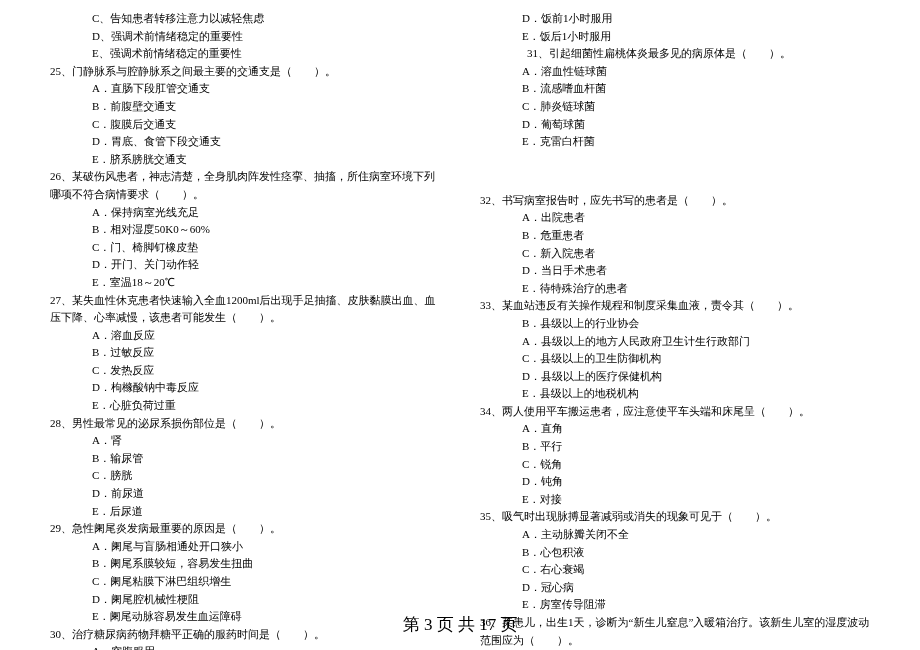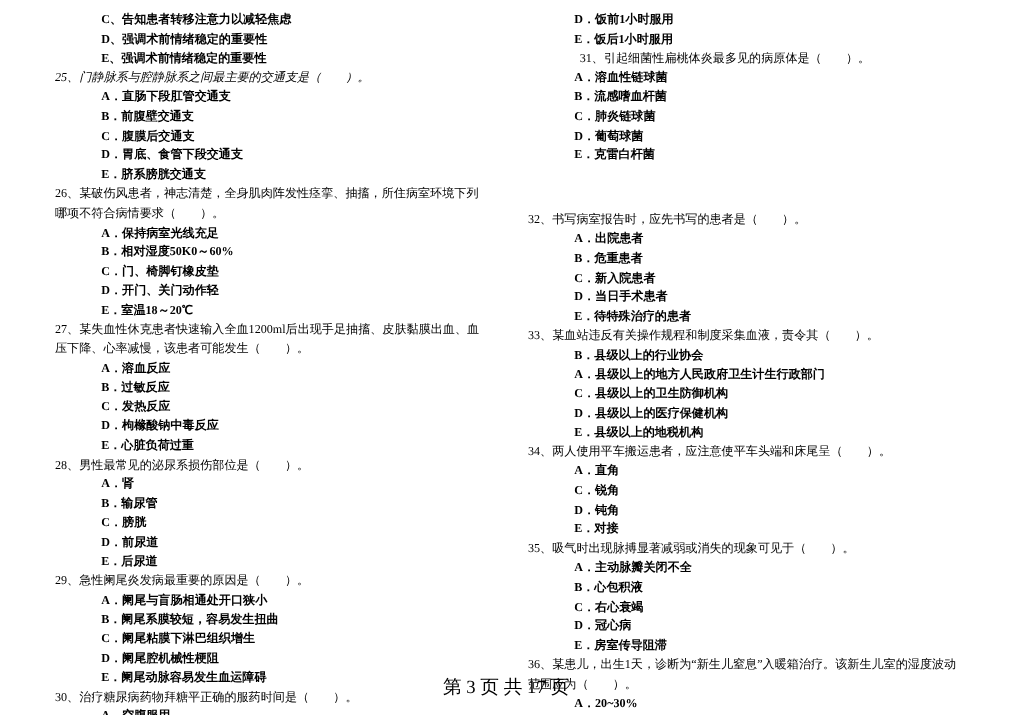--- a/index.html
+++ b/index.html
@@ -21,39 +21,39 @@
     gap: 40px;
     box-sizing: border-box;
   }
   .col {
     flex: 1;
     min-width: 0;
   }
   .line {
     white-space: pre;
   }
-  .indent2 { padding-left: 42px; font-weight: bold; }
+  .indent2 { padding-left: 42px; }
   .footer {
     position: absolute;
     bottom: 12px;
     left: 0;
     right: 0;
     text-align: center;
     font-size: 17px;
   }
 </style>
 </head>
 <body>
 
 <div class="page">
   <div class="col" id="col-left">
       <div class="line indent2">C、告知患者转移注意力以减轻焦虑</div>
       <div class="line indent2">D、强调术前情绪稳定的重要性</div>
       <div class="line indent2">E、强调术前情绪稳定的重要性</div>
-      <div style="padding-left: 0px; text-indent: 0px; white-space: normal; font-style: italic;">25、门静脉系与腔静脉系之间最主要的交通支是（　　）。</div>
+      <div style="padding-left: 0px; text-indent: 0px; white-space: normal;">25、门静脉系与腔静脉系之间最主要的交通支是（　　）。</div>
       <div class="line indent2">A．直肠下段肛管交通支</div>
       <div class="line indent2">B．前腹壁交通支</div>
       <div class="line indent2">C．腹膜后交通支</div>
       <div class="line indent2">D．胃底、食管下段交通支</div>
       <div class="line indent2">E．脐系膀胱交通支</div>
       <div style="padding-left: 0px; text-indent: 0px; white-space: normal;">26、某破伤风患者，神志清楚，全身肌肉阵发性痉挛、抽搐，所住病室环境下列哪项不符合病情要求（　　）。</div>
       <div class="line indent2">A．保持病室光线充足</div>
       <div class="line indent2">B．相对湿度50K0～60%</div>
       <div class="line indent2">C．门、椅脚钉橡皮垫</div>
       <div class="line indent2">D．开门、关门动作轻</div>
@@ -95,20 +95,21 @@
       <div class="line indent2">D．当日手术患者</div>
       <div class="line indent2">E．待特殊治疗的患者</div>
       <div style="padding-left: 0px; text-indent: 0px; white-space: normal;">33、某血站违反有关操作规程和制度采集血液，责令其（　　）。</div>
       <div class="line indent2">B．县级以上的行业协会</div>
       <div class="line indent2">A．县级以上的地方人民政府卫生计生行政部门</div>
       <div class="line indent2">C．县级以上的卫生防御机构</div>
       <div class="line indent2">D．县级以上的医疗保健机构</div>
       <div class="line indent2">E．县级以上的地税机构</div>
       <div style="padding-left: 0px; text-indent: 0px; white-space: normal;">34、两人使用平车搬运患者，应注意使平车头端和床尾呈（　　）。</div>
       <div class="line indent2">A．直角</div>
+      <div class="line indent2">B．平行</div>
       <div class="line indent2">C．锐角</div>
       <div class="line indent2">D．钝角</div>
       <div class="line indent2">E．对接</div>
       <div style="padding-left: 0px; text-indent: 0px; white-space: normal;">35、吸气时出现脉搏显著减弱或消失的现象可见于（　　）。</div>
       <div class="line indent2">A．主动脉瓣关闭不全</div>
       <div class="line indent2">B．心包积液</div>
       <div class="line indent2">C．右心衰竭</div>
       <div class="line indent2">D．冠心病</div>
       <div class="line indent2">E．房室传导阻滞</div>
       <div style="padding-left: 0px; text-indent: 0px; white-space: normal;">36、某患儿，出生1天，诊断为“新生儿窒息”入暖箱治疗。该新生儿室的湿度波动范围应为（　　）。</div>

